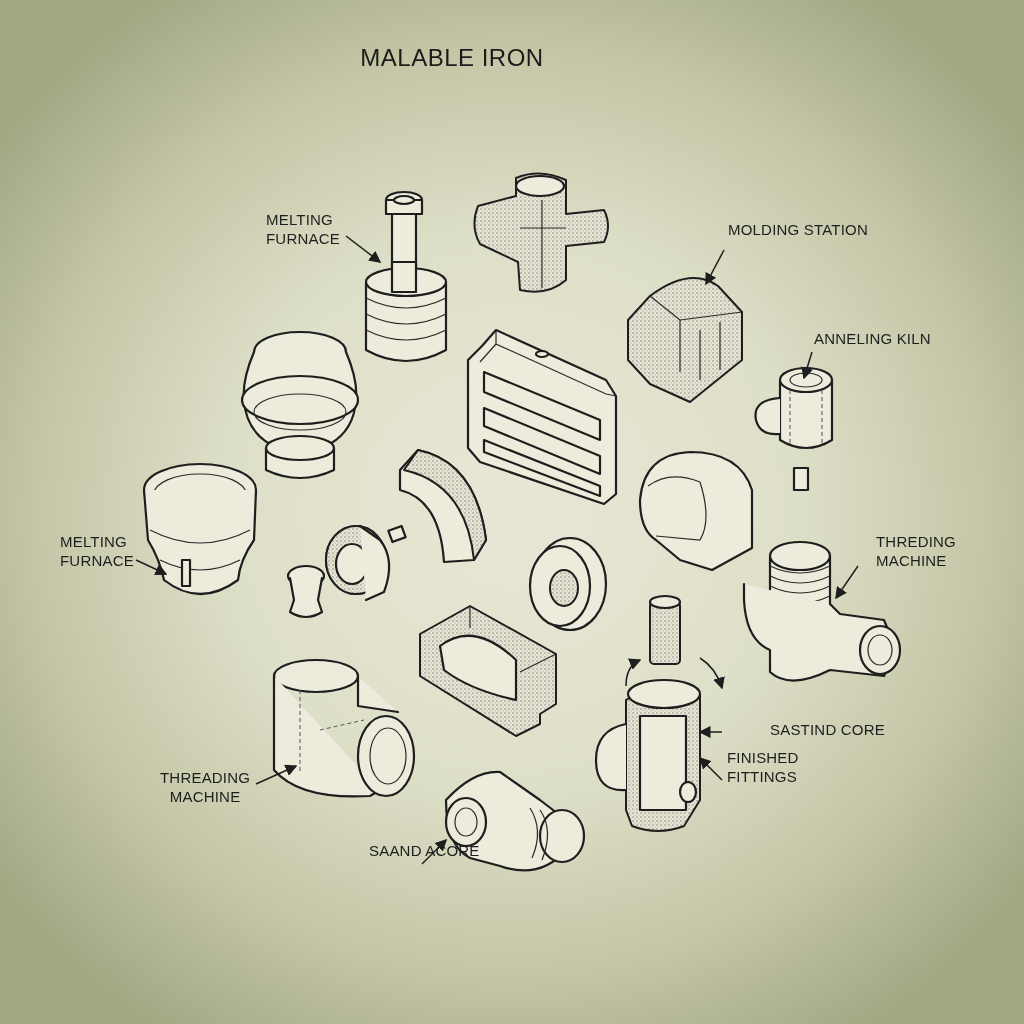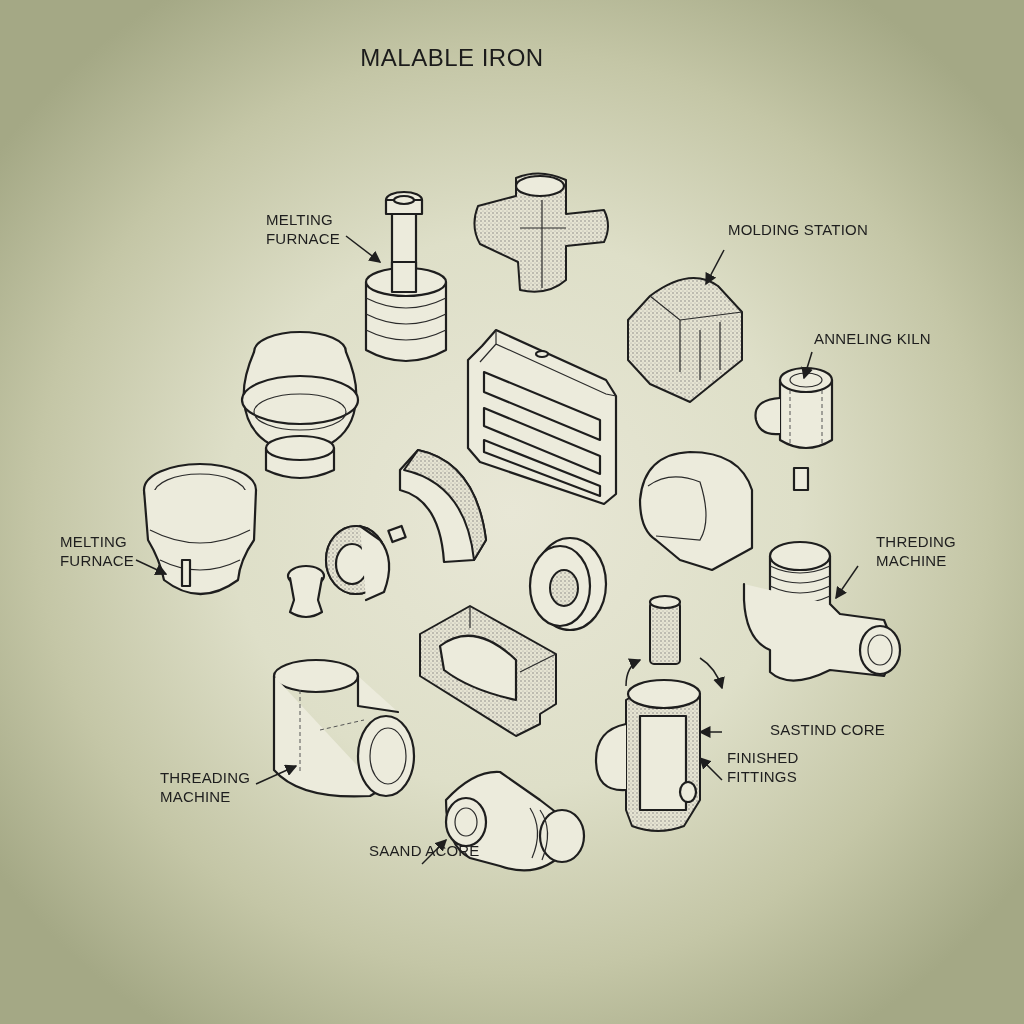--- a/index.html
+++ b/index.html
@@ -191,19 +191,19 @@
   <span>THREDING</span>
   <span>MACHINE</span>
 </div>
 <div class="label" style="left:770px;top:720px;">
   <span>SASTIND CORE</span>
 </div>
 <div class="label" style="left:727px;top:748px;">
   <span>FINISHED</span>
   <span>FITTINGS</span>
 </div>
-<div class="label" style="left:160px;top:768px;text-align:left;">
+<div class="label" style="left:160px;top:768px;text-align:center;">
   <span>THREADING</span>
   <span>MACHINE</span>
 </div>
 <div class="label" style="left:369px;top:841px;">
   <span>SAAND ACORE</span>
 </div>
 
 </body></html>

